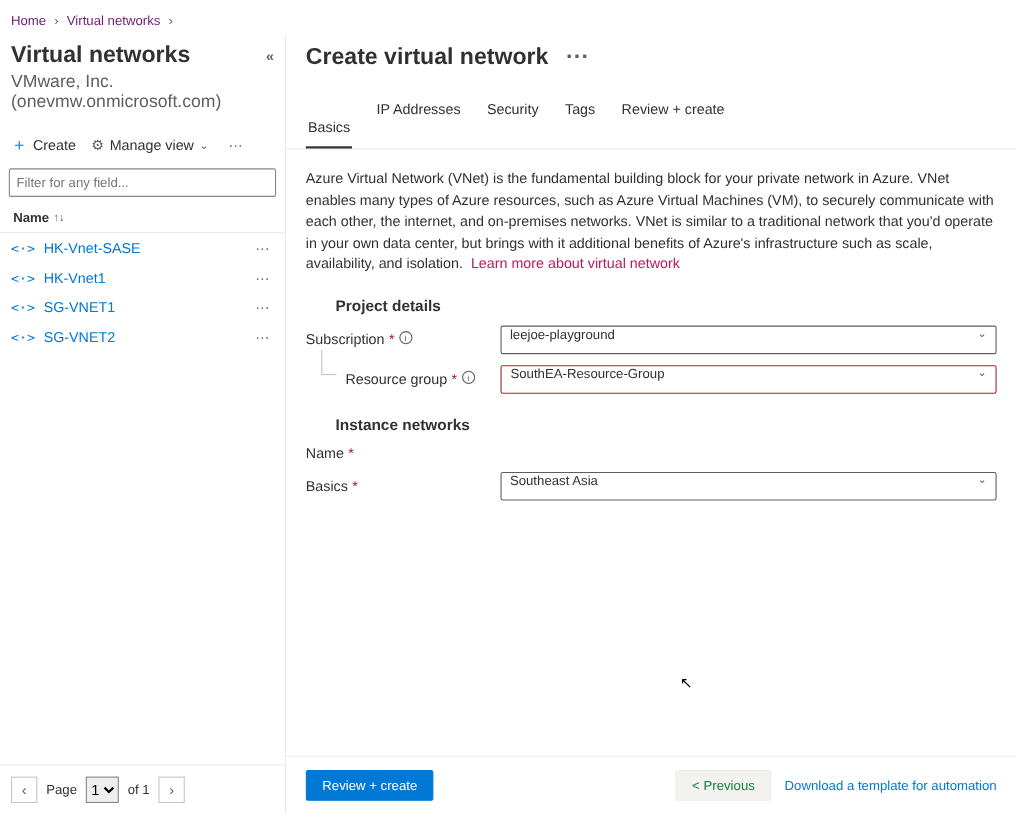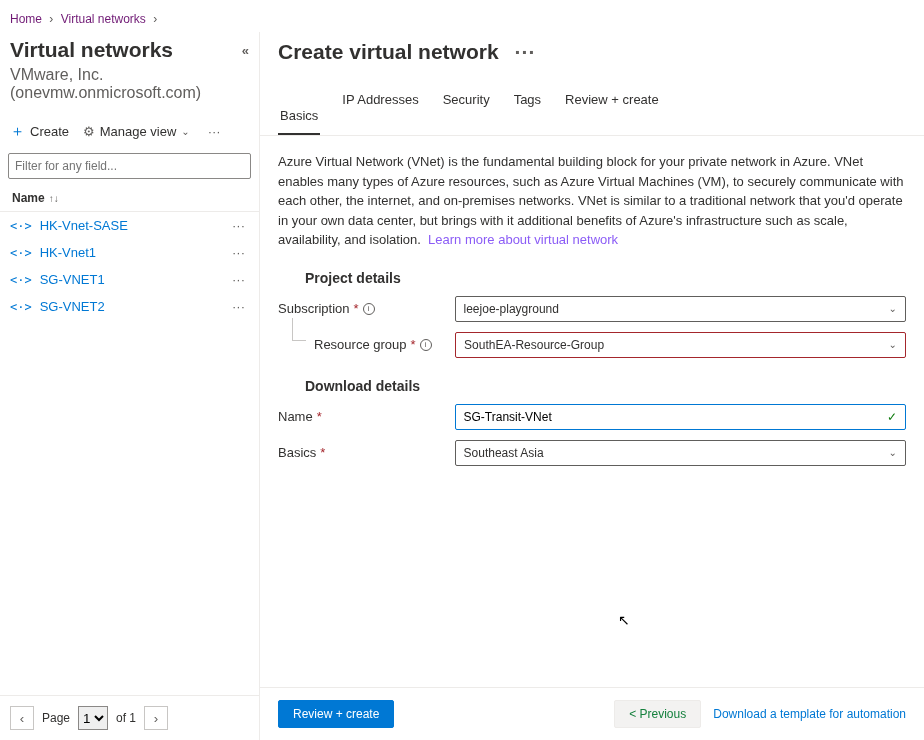--- a/index.html
+++ b/index.html
@@ -28,31 +28,31 @@
 .pager-btn { width: 24px; height: 24px; border: 1px solid #c8c6c4; background: #fff; color: #605e5c; cursor: pointer; }
 .pager select { height: 24px; border: 1px solid #8a8886; }
 .main { flex: 1; display: flex; flex-direction: column; min-width: 0; }
 .main-head { padding: 8px 18px 12px; }
 .main-title { font-size: 21px; font-weight: 600; display: flex; align-items: center; gap: 12px; }
 .tabs { display: flex; gap: 20px; padding: 10px 18px 0; border-bottom: 1px solid #edebe9; font-size: 13px; }
 .tab { padding: 6px 2px 10px; cursor: pointer; color: #323130; border-bottom: 2px solid transparent; }
 .tab.active { border-bottom-color: #323130; font-weight: 400; margin-top: 16px; }
 .form-area { padding: 16px 18px; flex: 1; overflow: auto; font-size: 13px; }
 .desc { color: #323130; line-height: 1.5; max-width: 640px; }
-.desc a { color: #8b5cf6; text-decoration: none; }
+.desc a { color: #be185d; text-decoration: none; }
 .sect { font-weight: 600; margin-top: 20px; margin-bottom: 10px; font-size: 14px; margin-left: 27px; }
 .field { display: flex; align-items: center; margin-bottom: 10px; }
 .field.indent { padding-left: 36px; position: relative; }
 .field.indent::before { content: ""; position: absolute; left: 14px; top: -14px; width: 1px; height: 22px; background: #c8c6c4; }
 .field.indent::after { content: ""; position: absolute; left: 14px; top: 8px; width: 14px; height: 1px; background: #c8c6c4; }
-.label { width: 180px; display: flex; align-items: center; gap: 4px; color: #323130; font-size: 13px; }
+.label { width: 180px; display: flex; gap: 4px; color: #323130; font-size: 13px; }
 .field.indent .label { width: 144px; }
 .req { color: #a4262c; }
 .info-ic { width: 12px; height: 12px; border: 1px solid #605e5c; border-radius: 50%; display: inline-flex; align-items: center; justify-content: center; font-size: 8px; color: #605e5c; }
-.select, .tinput { width: 460px; height: 26px; border: 1px solid #605e5c; border-radius: 2px; padding: 0 8px; font-size: 12px; background: #fff; display: flex; align-items: center; justify-content: space-between; cursor: pointer; }
+.select, .tinput { width: 460px; height: 26px; border: 1px solid #605e5c; border-radius: 2px; padding: 0 8px; font-size: 12px; background: #fff; display: flex; align-items: flex-start; justify-content: space-between; cursor: pointer; }
 .select.err { border-color: #a4262c; }
 .tinput.valid { border-color: #0078d4; position: relative; }
 .tinput.valid input { border: 0; outline: 0; width: 100%; font-size: 12px; }
 .check { color: #107c10; font-size: 12px; }
 .chev { color: #605e5c; font-size: 10px; }
 .create-new { font-size: 12px; margin-left: 216px; margin-top: -6px; margin-bottom: 10px; }
 .create-new a { color: #0078d4; text-decoration: none; }
 .footer { border-top: 1px solid #edebe9; padding: 12px 18px; display: flex; align-items: center; gap: 12px; }
 .btn { height: 28px; padding: 0 14px; font-size: 12px; border-radius: 2px; cursor: pointer; }
 .btn.primary { background: #0078d4; color: #fff; border: 1px solid #0078d4; }
@@ -179,30 +179,26 @@
             <span>Resource group</span>
             <span class="req">*</span>
             <span class="info-ic">i</span>
           </div>
           <div class="select err">
             <span>SouthEA-Resource-Group</span>
             <span class="chev">⌄</span>
           </div>
         </div>
 
-        <div class="sect">Download details</div>
+        <div class="sect">Instance networks</div>
 
         <div class="field">
           <div class="label">
             <span>Name</span>
             <span class="req">*</span>
-          </div>
-          <div class="tinput valid">
-            <input value="SG-Transit-VNet" style="">
-            <span class="check">✓</span>
           </div>
         </div>
 
         <div class="field">
           <div class="label">
             <span>Basics</span>
             <span class="req">*</span>
           </div>
           <div class="select">
             <span>Southeast Asia</span>

